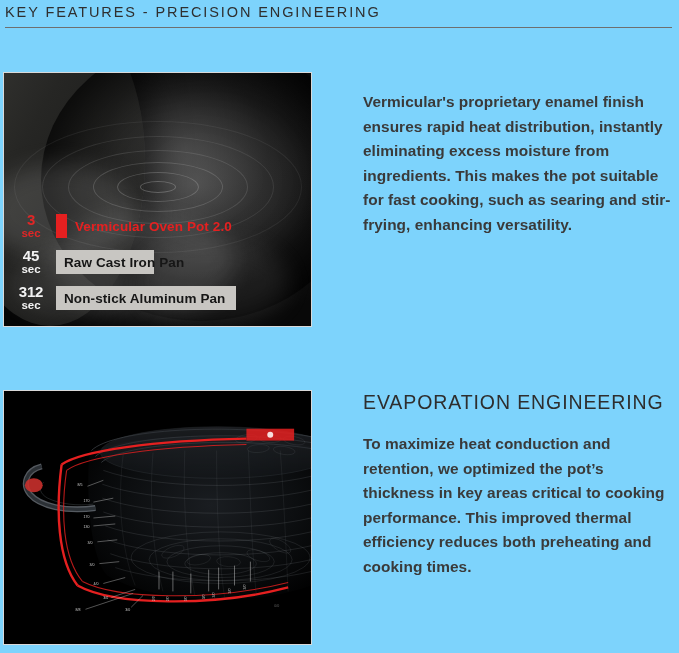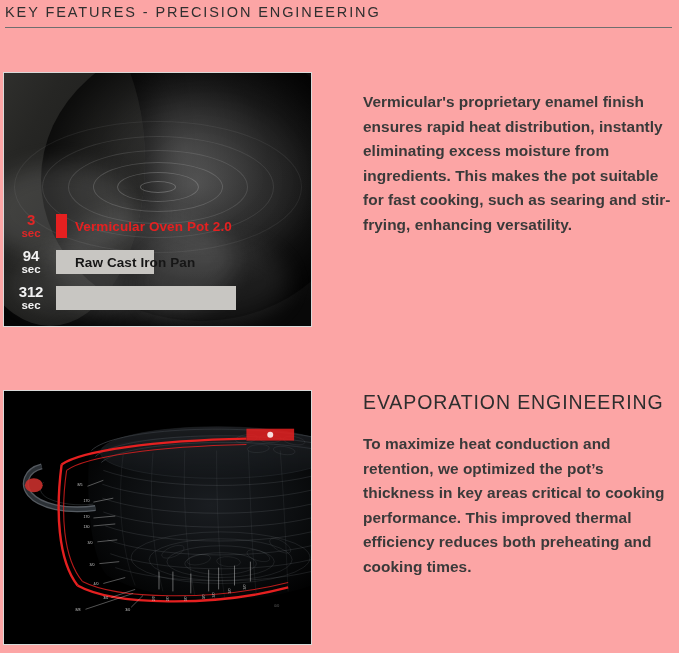--- a/index.html
+++ b/index.html
@@ -7,21 +7,21 @@
     width: 679px;
     height: 653px;
     background: #ffffff;
     font-family: "Liberation Sans", sans-serif;
     overflow: hidden;
   }
   .page {
     position: relative;
     width: 679px;
     height: 653px;
-    background: #fca5a5;
+    background: #7dd3fc;
   }
 
   
   .header {
     position: absolute;
     left: 5px;
     top: 0px;
     width: 668px;
   }
   .header-title {
@@ -175,21 +175,21 @@
     padding-left: 44px;
   }
   .bar {
     position: absolute;
     left: 0;
     top: 0;
     height: 24px;
   }
   .bar-label {
     position: absolute;
-    left: 19px;
+    left: 8px;
     top: 50%;
     transform: translateY(-50%);
     font-size: 13.5px;
     font-weight: 700;
     white-space: nowrap;
     letter-spacing: 0.1px;
   }
   .row-hero .chart-val { color: #e02626; }
   .row-hero .bar { background: #e52020; width: 11px; }
   .row-hero .bar-label { left: 19px; color: #e52020; }
@@ -244,36 +244,37 @@
               <span class="unit">sec</span>
             </div>
             <div class="bar-wrap">
               <div class="bar"></div>
               <div class="bar-label">Vermicular Oven Pot 2.0</div>
             </div>
           </div>
 
           <div class="chart-row row-gray row-b">
             <div class="chart-val">
-              <span class="num">94</span>
+              <span class="num">45</span>
               <span class="unit">sec</span>
             </div>
             <div class="bar-wrap">
               <div class="bar"></div>
               <div class="bar-label">Raw Cast Iron Pan</div>
             </div>
           </div>
 
           <div class="chart-row row-gray row-c">
             <div class="chart-val">
               <span class="num">312</span>
               <span class="unit">sec</span>
             </div>
             <div class="bar-wrap">
               <div class="bar"></div>
+              <div class="bar-label">Non-stick Aluminum Pan</div>
             </div>
           </div>
 
         </div>
       </div>
     </div>
 
     <div class="copy">
       <div class="copy-body">Vermicular's proprietary enamel finish ensures rapid heat distribution, instantly eliminating excess moisture from ingredients. This makes the pot suitable for fast cooking, such as searing and stir-frying, enhancing versatility.</div>
     </div>

